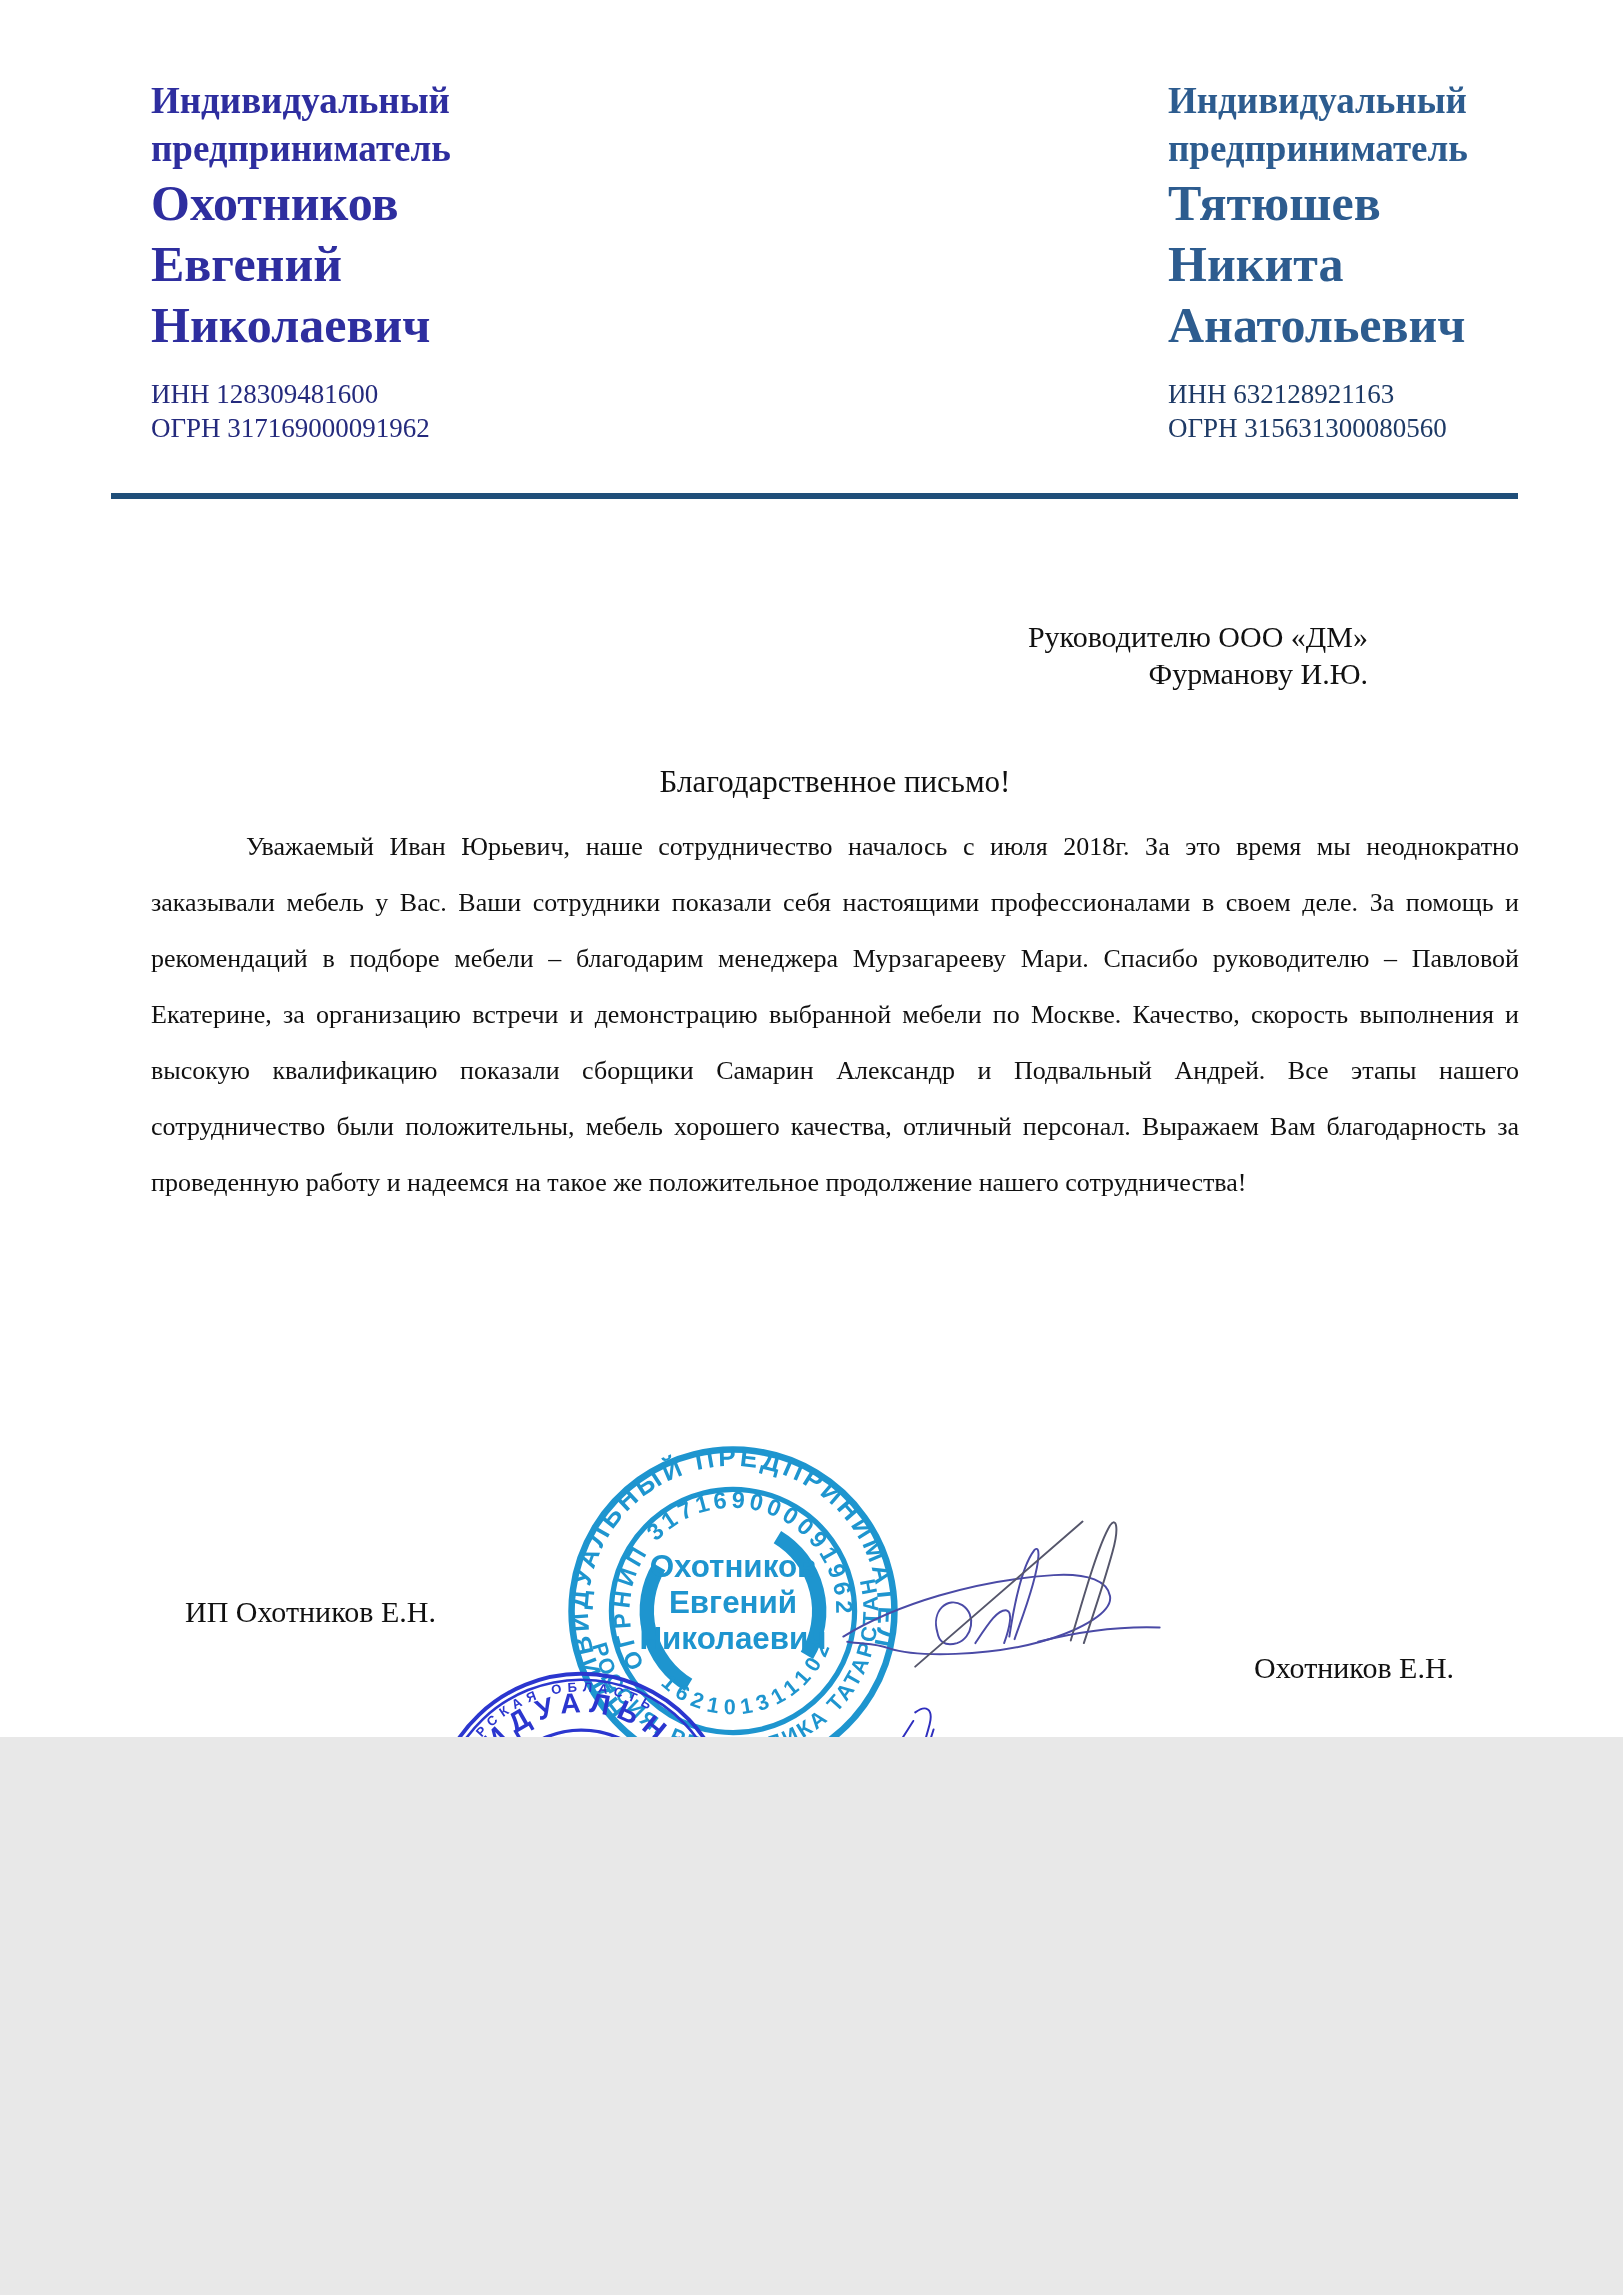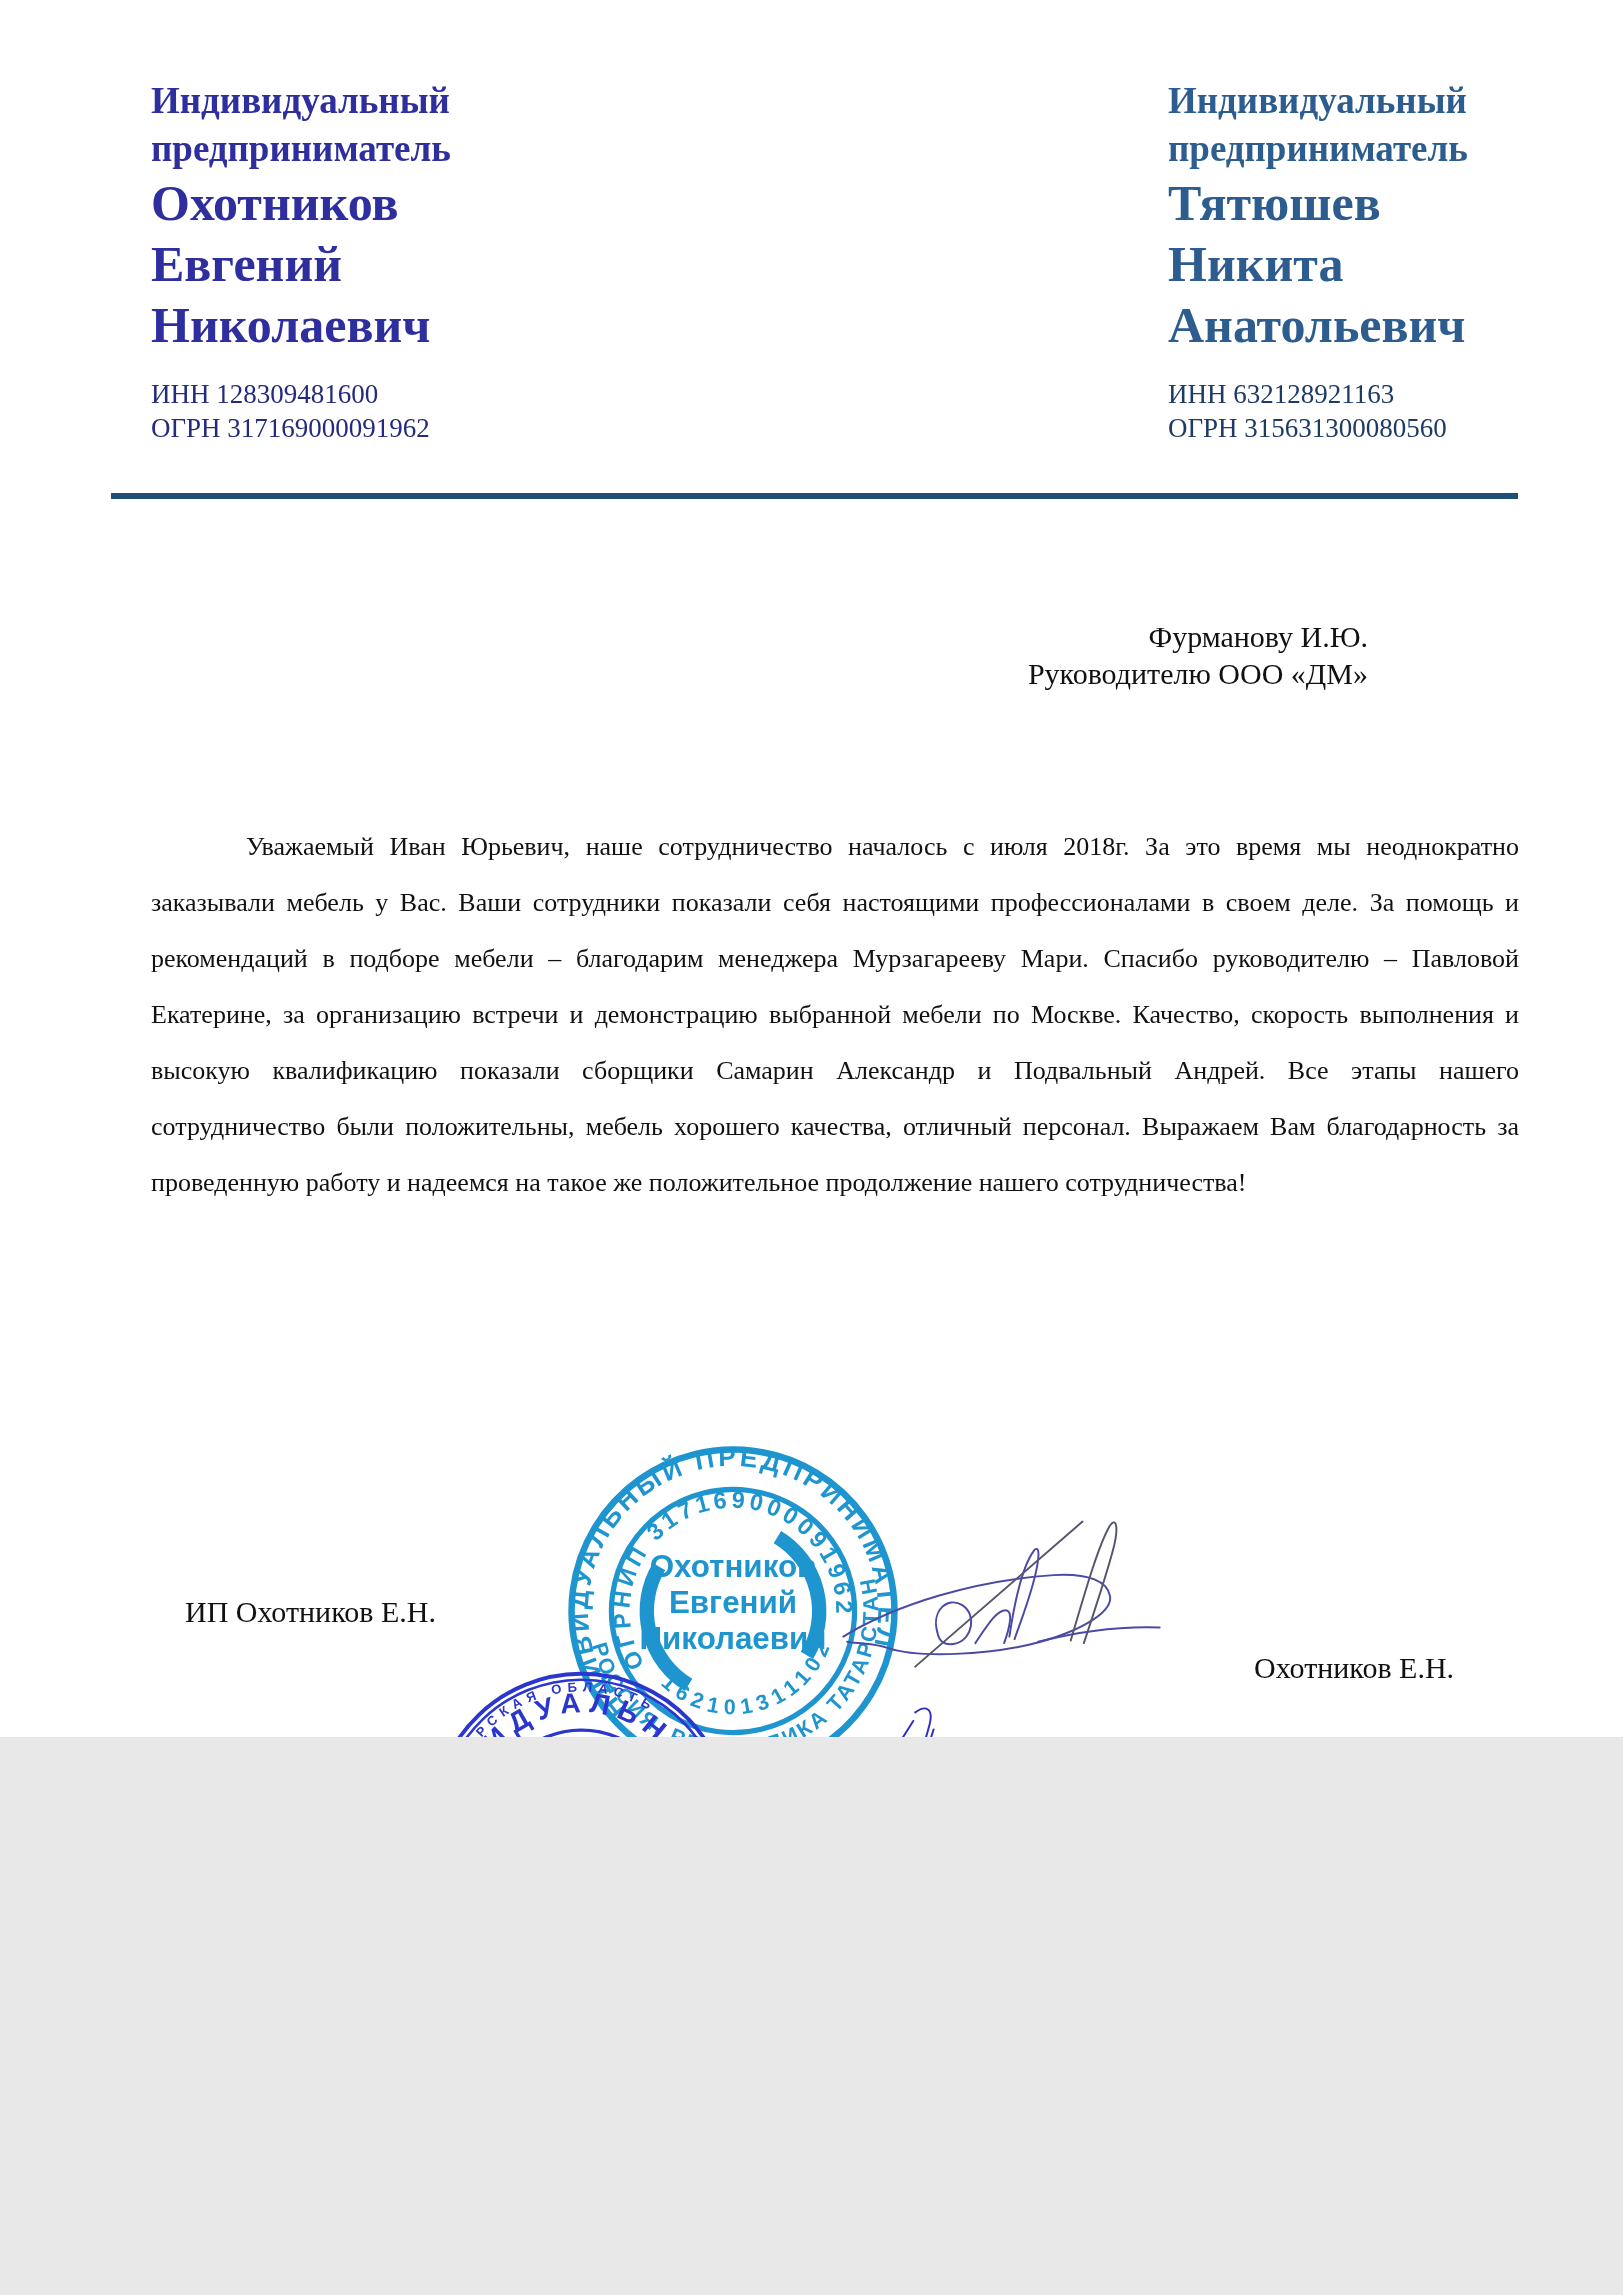--- a/index.html
+++ b/index.html
@@ -68,24 +68,25 @@
     <div class="bigname">Анатольевич</div>
     <div class="ids">
       <div>ИНН 632128921163</div>
       <div>ОГРН 315631300080560</div>
     </div>
   </div>
 
   <div class="divider"></div>
 
   <div class="addressee">
+    <div>Руководителю ООО «ДМ»</div>
     <div>Фурманову И.Ю.</div>
-    <div>Руководителю ООО «ДМ»</div>
   </div>
 
+  <div class="letter-title">Благодарственное письмо!</div>
 
   <p class="body-text">Уважаемый Иван Юрьевич, наше сотрудничество началось с июля 2018г. За это время мы неоднократно заказывали мебель у Вас. Ваши сотрудники показали себя настоящими профессионалами в своем деле. За помощь и рекомендаций в подборе мебели – благодарим менеджера Мурзагарееву Мари. Спасибо руководителю – Павловой Екатерине, за организацию встречи и демонстрацию выбранной мебели по Москве. Качество, скорость выполнения и высокую квалификацию показали сборщики Самарин Александр и Подвальный Андрей. Все этапы нашего сотрудничество были положительны, мебель хорошего качества, отличный персонал. Выражаем Вам благодарность за проведенную работу и надеемся на такое же положительное продолжение нашего сотрудничества!</p>
 
   <svg class="stamp stamp-okh" viewBox="0 0 560 560" fill="none">
     <defs>
       <path id="s1-top" d="M 87.7 391 A 222 222 0 1 1 472.3 391"></path>
       <path id="s1-bot" d="M 58 280 A 222 222 0 0 0 502 280"></path>
       <path id="s1-itop" d="M 143.1 359 A 158 158 0 1 1 416.9 359"></path>
       <path id="s1-ibot" d="M 143.1 359 A 158 158 0 0 0 416.9 359"></path>
     </defs>

